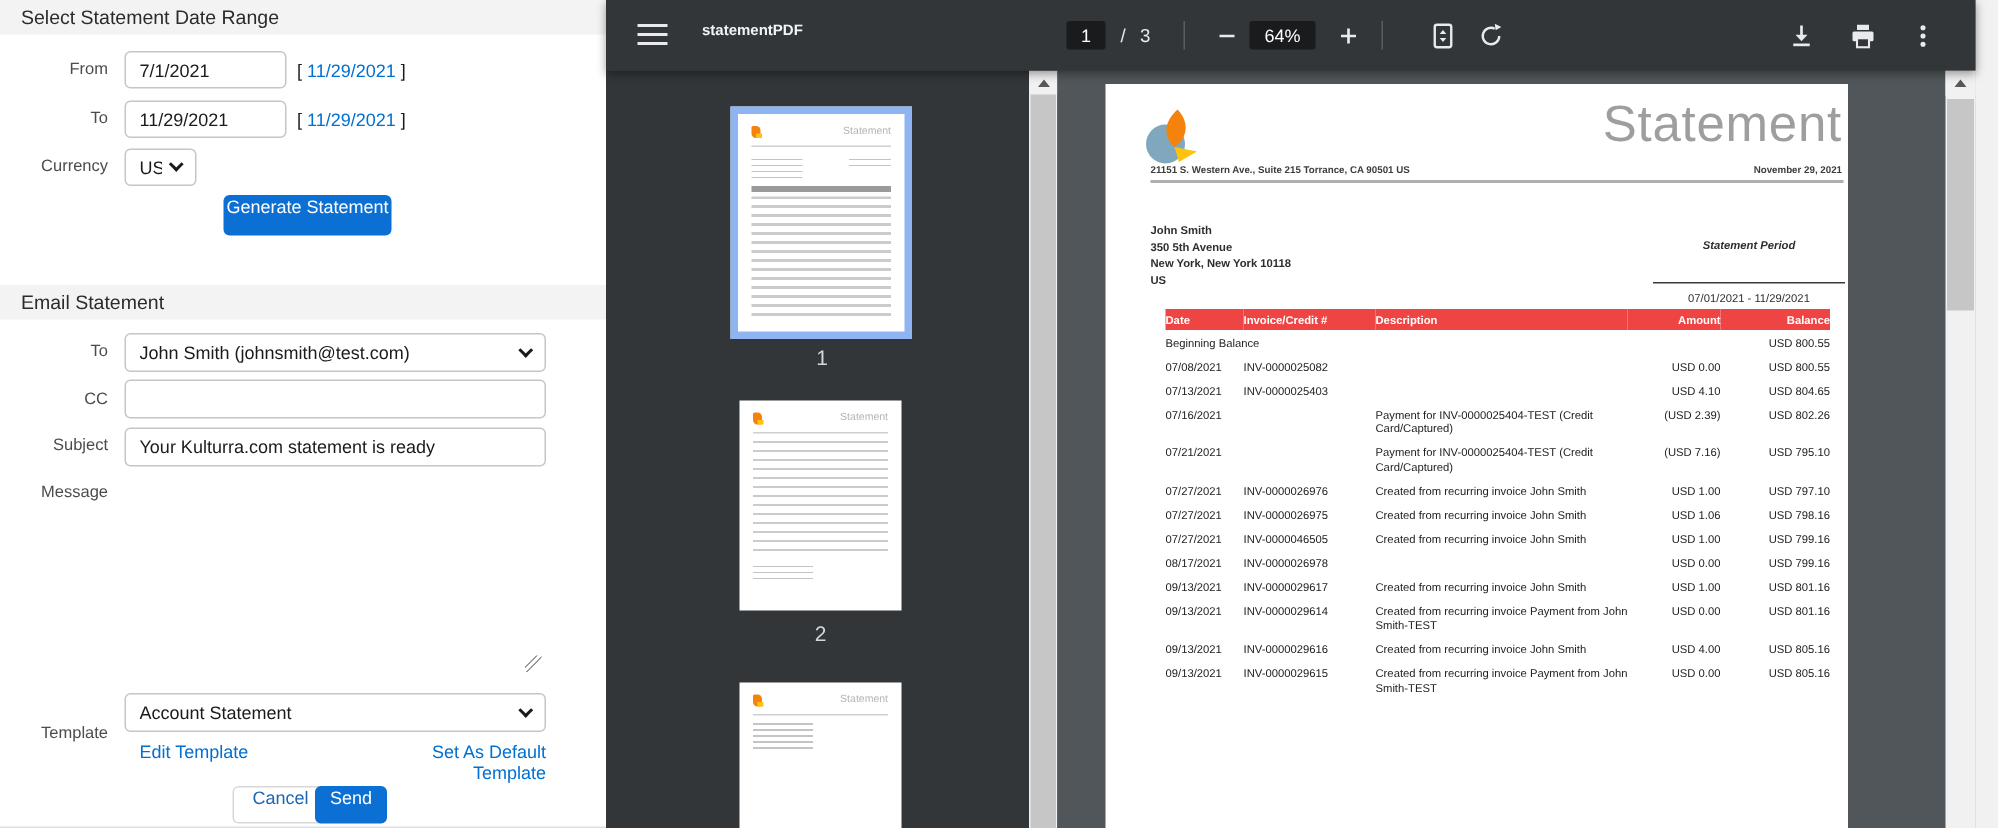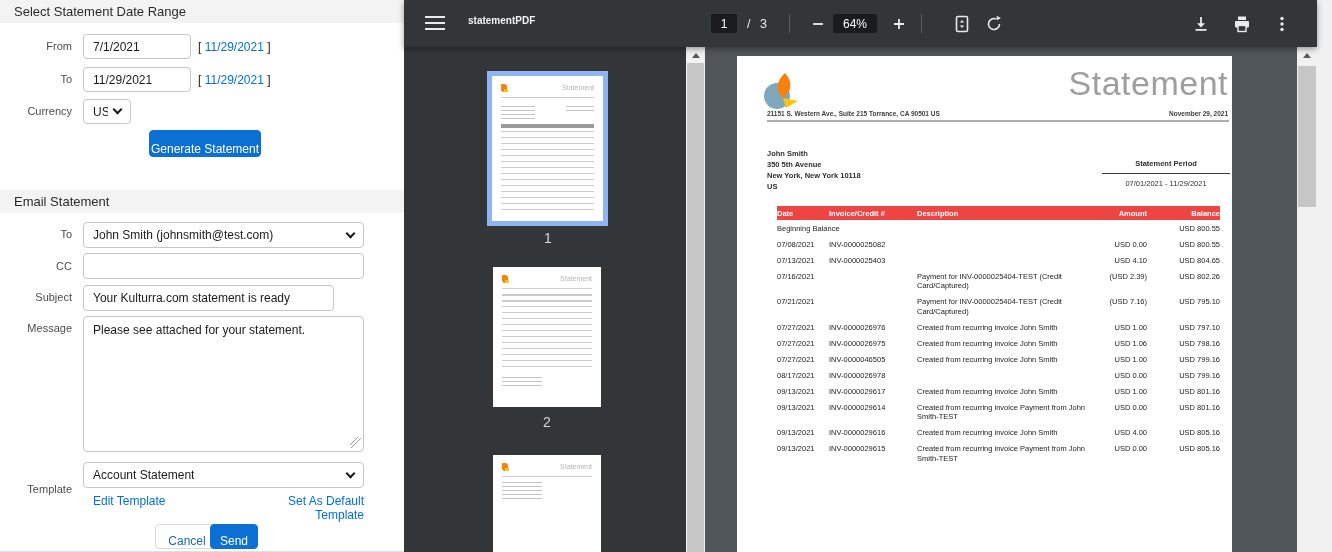--- a/index.html
+++ b/index.html
@@ -20,21 +20,21 @@
              font-family:"Liberation Sans",sans-serif; font-size:12px; color:#1b1b1b;
              padding:0 9px; background:#fff; outline:none; }
   .f-select { position:absolute; border:1px solid #c6c6c6; border-radius:4px;
               background:#fff; display:flex; align-items:center;
               font-size:12px; color:#1b1b1b; padding:0 9px; cursor:pointer; }
   .f-select .grow { flex:1 1 auto; white-space:nowrap; overflow:hidden; }
   .chev { width:7px; height:7px; border-right:2px solid #1b1b1b; border-bottom:2px solid #1b1b1b;
           transform:rotate(45deg); margin-left:6px; margin-top:-4px; flex:0 0 auto; }
   .blue-link { color:#0070d2; font-size:12px; text-decoration:none; cursor:pointer; }
   .date-link { position:absolute; font-size:12px; color:#1b1b1b; }
-  .btn { position:absolute; display:flex; align-items:flex-end; justify-content:center;
+  .btn { position:absolute; display:flex; align-items:flex-start; justify-content:center;
          border-radius:4px; font-size:12px; cursor:pointer; }
   .btn-primary { background:#0b6fd4; border:1px solid #0b6fd4; color:#fff; }
   .btn-secondary { background:#fff; border:1px solid #d8d8d8; color:#1b66b5; }
   textarea.f-input { resize:none; padding-top:6px; line-height:15px; }
   .resize-grip { position:absolute; left:350px; top:437px; width:11px; height:11px;
     background:
       linear-gradient(135deg, transparent 0 5px, #9a9a9a 5px 6px, transparent 6px 8px, #9a9a9a 8px 9px, transparent 9px) ;
   }
 
   
@@ -87,22 +87,22 @@
   .page { position:absolute; left:32px; top:9px; width:495px; height:620px; background:#fff;
           color:#1d1d1d; }
   .logo { position:absolute; left:24px; top:16px; width:42px; height:40px; }
   .doc-addr { position:absolute; left:30px; top:54px; font-size:6.5px; font-weight:bold; color:#3d3d3d; }
   .doc-title { position:absolute; right:4px; top:8px; font-size:34px; color:#9e9e9e; letter-spacing:0.5px; }
   .doc-date { position:absolute; right:4px; top:54px; font-size:6.5px; font-weight:bold; color:#3d3d3d; }
   .doc-rule { position:absolute; left:30px; top:64px; width:462px; height:2px; background:#aeaeae; }
   .recipient { position:absolute; left:30px; top:92px; font-size:7.5px; font-weight:bold;
                line-height:11px; color:#2e2e2e; }
   .period { position:absolute; left:365px; top:103px; width:128px; text-align:center; }
-  .period .p-label { font-size:7.5px; font-weight:bold; color:#2e2e2e; padding-bottom:5px;
-                     border-bottom:1px solid #3a3a3a; }
+  .period .p-label { font-size:7.5px; font-weight:bold; color:#2e2e2e; padding-bottom:20px;
+                     border-bottom:1px solid #3a3a3a;font-style:italic; }
   .period .p-value { font-size:7.5px; color:#2e2e2e; margin-top:5px; }
   table.stmt { position:absolute; left:40px; top:150px; width:443px; border-collapse:collapse;
                table-layout:fixed; font-size:7.5px; color:#222; }
   table.stmt col.c1{width:52px;} table.stmt col.c2{width:88px;} table.stmt col.c3{width:168px;}
   table.stmt col.c4{width:62px;} table.stmt col.c5{width:73px;}
   table.stmt thead th { background:#ef4444; color:#fff; font-size:7.5px; font-weight:bold;
                         text-align:left; padding:3px 0 2px; height:13px; }
   table.stmt thead th.num { text-align:right; }
   table.stmt td { vertical-align:top; padding:3.5px 0 3px; line-height:9.5px; }
   table.stmt td.num { text-align:right; }
@@ -156,24 +156,23 @@
     <span class="f-label" style="top:228px;">To</span>
     <div class="f-select" style="left:83px; top:222px; width:281px; height:26px;">
       <span class="grow">John Smith (johnsmith@test.com)</span>
       <span class="chev"></span>
     </div>
 
     <span class="f-label" style="top:260px;">CC</span>
     <input class="f-input" style="left: 83px; top: 253px; width: 281px; height: 26px;" value="">
 
     <span class="f-label" style="top:291px;">Subject</span>
-    <input class="f-input" style="left: 83px; top: 285px; width: 251px; height: 26px;" value="Your Kulturra.com statement is ready">
+    <input class="f-input" style="left: 83px; top: 285px; width: 281px; height: 26px;" value="Your Kulturra.com statement is ready">
 
     <span class="f-label" style="top:322px;">Message</span>
-    <textarea class="f-input" style="left: 83px; top: 316px; width: 281px; height: 136px;">Please see attached for your statement.</textarea>
     <span class="resize-grip"></span>
 
     <div class="f-select" style="left:83px; top:462px; width:281px; height:26px;">
       <span class="grow">Account Statement</span>
       <span class="chev"></span>
     </div>
     <span class="f-label" style="top:483px;">Template</span>
     <a class="blue-link abs" style="left:93px; top:494px;">Edit Template</a>
     <a class="blue-link abs" style="left:240px; top:494px; width:124px; text-align:right;">Set As Default Template</a>
 

